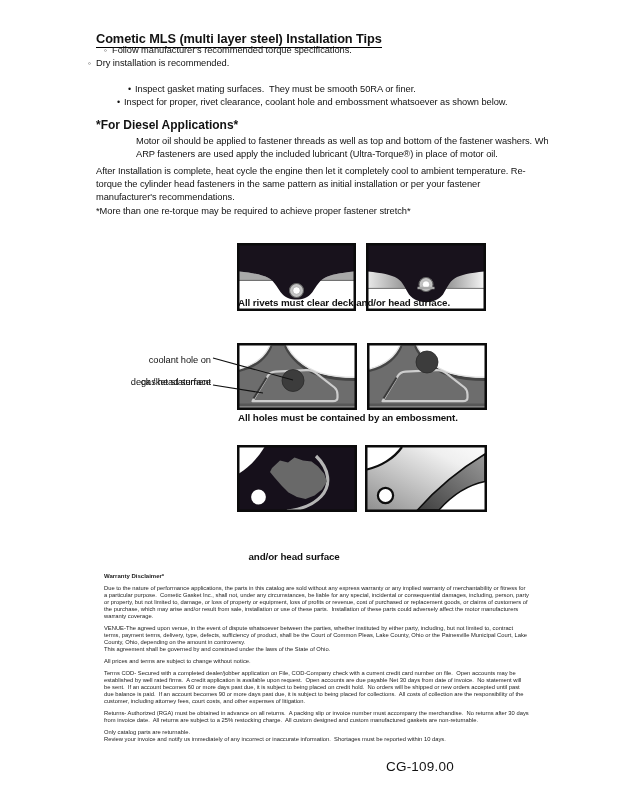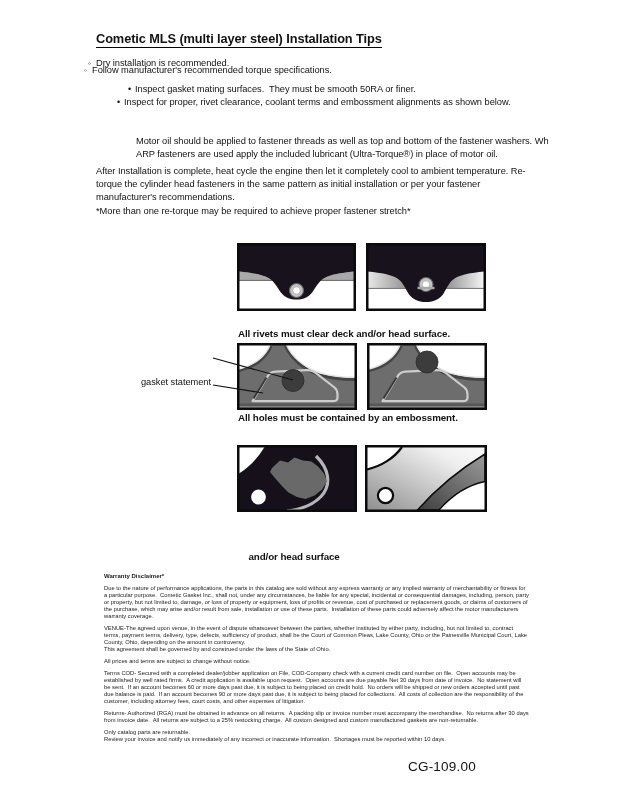--- a/index.html
+++ b/index.html
@@ -22,25 +22,26 @@
   .pagenum{font-size:13.5px;letter-spacing:0.2px;white-space:pre;}
   svg{display:block;}
 </style>
 </head>
 <body>
 
 <div class="page">
 
   <div class="abs title" style="left:96px;top:31px;">Cometic MLS (multi layer steel) Installation Tips</div>
 
-  <div class="abs body-line" style="left:84px;top:45px;margin-top:20px;"><span class="marker">◦</span><span>Follow manufacturer's recommended torque specifications.</span></div>
+  <div class="abs body-line" style="left:104px;top:45px;"><span class="marker">◦</span><span>Follow manufacturer's recommended torque specifications.</span></div>
   <div class="abs body-line" style="left:88px;top:58px;"><span class="marker">◦</span><span>Dry installation is recommended.</span></div>
   <div class="abs body-line" style="left:128px;top:84px;"><span class="submarker">•</span><span>Inspect gasket mating surfaces.  They must be smooth 50RA or finer.</span></div>
-  <div class="abs body-line" style="left:117px;top:97px;"><span class="submarker">•</span><span>Inspect for proper, rivet clearance, coolant terms and embossment alignments as shown below.</span></div>
+  <div class="abs body-line" style="left:117px;top:97px;"><span class="submarker">•</span><span>Inspect for proper, rivet clearance, coolant hole and embossment whatsoever as shown below.</span></div>
 
+  <div class="abs h2" style="left:96px;top:118px;">*For Diesel Applications*</div>
   <p class="abs para" style="left:96px;top:135px;width:436px;margin-left:40px;">Motor oil should be applied to fastener threads as well as top and bottom of the fastener washers. When ARP fasteners are used apply the included lubricant (Ultra-Torque®) in place of motor oil.</p>
   <p class="abs para" style="left:96px;top:165px;width:436px;">After Installation is complete, heat cycle the engine then let it completely cool to ambient temperature. Re-torque the cylinder head fasteners in the same pattern as initial installation or per your fastener manufacturer's recommendations.</p>
   <p class="abs para" style="left:96px;top:205px;width:450px;">*More than one re-torque may be required to achieve proper fastener stretch*</p>
 
   <div class="abs dlabel" style="left:237px;top:228px;width:119px;">RIGHT</div>
   <div class="abs dlabel" style="left:366px;top:228px;width:120px;">WRONG</div>
 
   <div class="abs" style="left:237px;top:243px;">
     <svg width="119" height="68" viewBox="0 0 119 68">
       <rect x="0" y="0" width="119" height="68" fill="#ffffff"></rect>
@@ -69,25 +70,29 @@
       <rect x="2" y="28" width="116" height="17.3" fill="url(#wedgeB)"></rect>
       <path d="M2,45.4 H118" stroke="#6f6f6f" stroke-width="1"></path>
       <path d="M2,2 H118 V28.5 C104,30 95,31.5 88.5,35.5 C83,39 81,45 77,51.5 C72,57.5 66,59 60,59 C54,59 48,57.5 43,51.5 C39,45 37,39 31.5,35.5 C25,31.5 16,30 2,28.5 Z" fill="#18121c"></path>
       <circle cx="60" cy="41.5" r="7" fill="#c4c4c4" stroke="#636363" stroke-width="1.1"></circle>
       <circle cx="60" cy="41.5" r="3.7" fill="#ffffff" stroke="#8f8f8f" stroke-width="0.5"></circle>
       <path d="M51.5,45 H68.5" stroke="#a8a8a8" stroke-width="2.4"></path>
       <rect x="1.25" y="1.25" width="117.5" height="65.5" fill="none" stroke="#0b0b0b" stroke-width="2.5"></rect>
     </svg>
   </div>
 
-  <div class="abs dcaption" style="left:238px;top:328px;">All rivets must clear deck and/or head surface.</div>
+  <div class="abs dcaption" style="left:238px;top:297px;">All rivets must clear deck and/or head surface.</div>
 
   <div class="abs dlabel" style="left:237px;top:328px;width:120px;">RIGHT</div>
   <div class="abs dlabel" style="left:367px;top:328px;width:120px;">WRONG</div>
 
+  <div class="abs annot" style="left:76px;top:344px;width:135px;">
+    <span>coolant hole on</span><br>
+    <span>deck / head surface</span>
+  </div>
   <div class="abs annot" style="left:76px;top:377px;width:135px;">gasket statement</div>
 
   <div class="abs" style="left:237px;top:343px;">
     <svg width="120" height="67" viewBox="0 0 120 67">
       <rect x="0" y="0" width="120" height="67" fill="#ffffff"></rect>
       <path d="M33,2 L49,2 C53.5,13 66,25.5 82.5,30.5 C95,34 108,35 118,35 L118,65 L2,65 L2,26.5 C19,22.5 29,12.5 33,2 Z" fill="#6d6d6d"></path>
       <path d="M34,3 C30,13 20,23.5 2,27.5" stroke="#454545" stroke-width="3" fill="none"></path>
       <path d="M48.5,3 C53,14 66,26.5 82.5,32 C95,35.5 108,36.5 118,36.5" stroke="#454545" stroke-width="3" fill="none"></path>
       <path d="M33,2 C29,12 19,22 2,26" stroke="#e4e4e4" stroke-width="1.4" fill="none"></path>
       <path d="M49.5,2 C54,12.5 67,24.8 83,29.8 C95.5,33.3 108,34.3 118,34.3" stroke="#e4e4e4" stroke-width="1.4" fill="none"></path>
@@ -172,15 +177,15 @@
   <div class="abs warr" style="left:104px;top:573px;">
     <p class="whead">Warranty Disclaimer*</p>
     <p>Due to the nature of performance applications, the parts in this catalog are sold without any express warranty or any implied warranty of merchantability or fitness for a particular purpose.  Cometic Gasket Inc., shall not, under any circumstances, be liable for any special, incidental or consequential damages, including, person, party or property, but not limited to, damage, or loss of property or equipment, loss of profits or revenue, cost of purchased or replacement goods, or claims of customers of the purchase, which may arise and/or result from sale, installation or use of these parts.  Installation of these parts could adversely affect the motor manufacturers warranty coverage.</p>
     <p><span>VENUE-The agreed upon venue, in the event of dispute whatsoever between the parties, whether instituted by either party, including, but not limited to, contract terms, payment terms, delivery, type, defects, sufficiency of product, shall be the Court of Common Pleas, Lake County, Ohio or the Painesville Municipal Court, Lake County, Ohio, depending on the amount in controversy.</span><br><span>This agreement shall be governed by and construed under the laws of the State of Ohio.</span></p>
     <p>All prices and terms are subject to change without notice.</p>
     <p>Terms COD- Secured with a completed dealer/jobber application on File, COD-Company check with a current credit card number on file.  Open accounts may be established by well rated firms.  A credit application is available upon request.  Open accounts are due payable Net 30 days from date of invoice.  No statement will be sent.  If an account becomes 60 or more days past due, it is subject to being placed on credit hold.  No orders will be shipped or new orders accepted until past due balance is paid.  If an account becomes 90 or more days past due, it is subject to being placed for collections.  All costs of collection are the responsibility of the customer, including attorney fees, court costs, and other expenses of litigation.</p>
     <p>Returns- Authorized (RGA) must be obtained in advance on all returns.  A packing slip or invoice number must accompany the merchandise.  No returns after 30 days from invoice date.  All returns are subject to a 25% restocking charge.  All custom designed and custom manufactured gaskets are non-returnable.</p>
     <p><span>Only catalog parts are returnable.</span><br><span>Review your invoice and notify us immediately of any incorrect or inaccurate information.  Shortages must be reported within 10 days.</span></p>
   </div>
 
-  <div class="abs pagenum" style="left:386px;top:759px;margin-left:22px;">CG-109.00</div>
+  <div class="abs pagenum" style="left:386px;top:759px;">CG-109.00</div>
 
 </div>
 
 </body></html>

